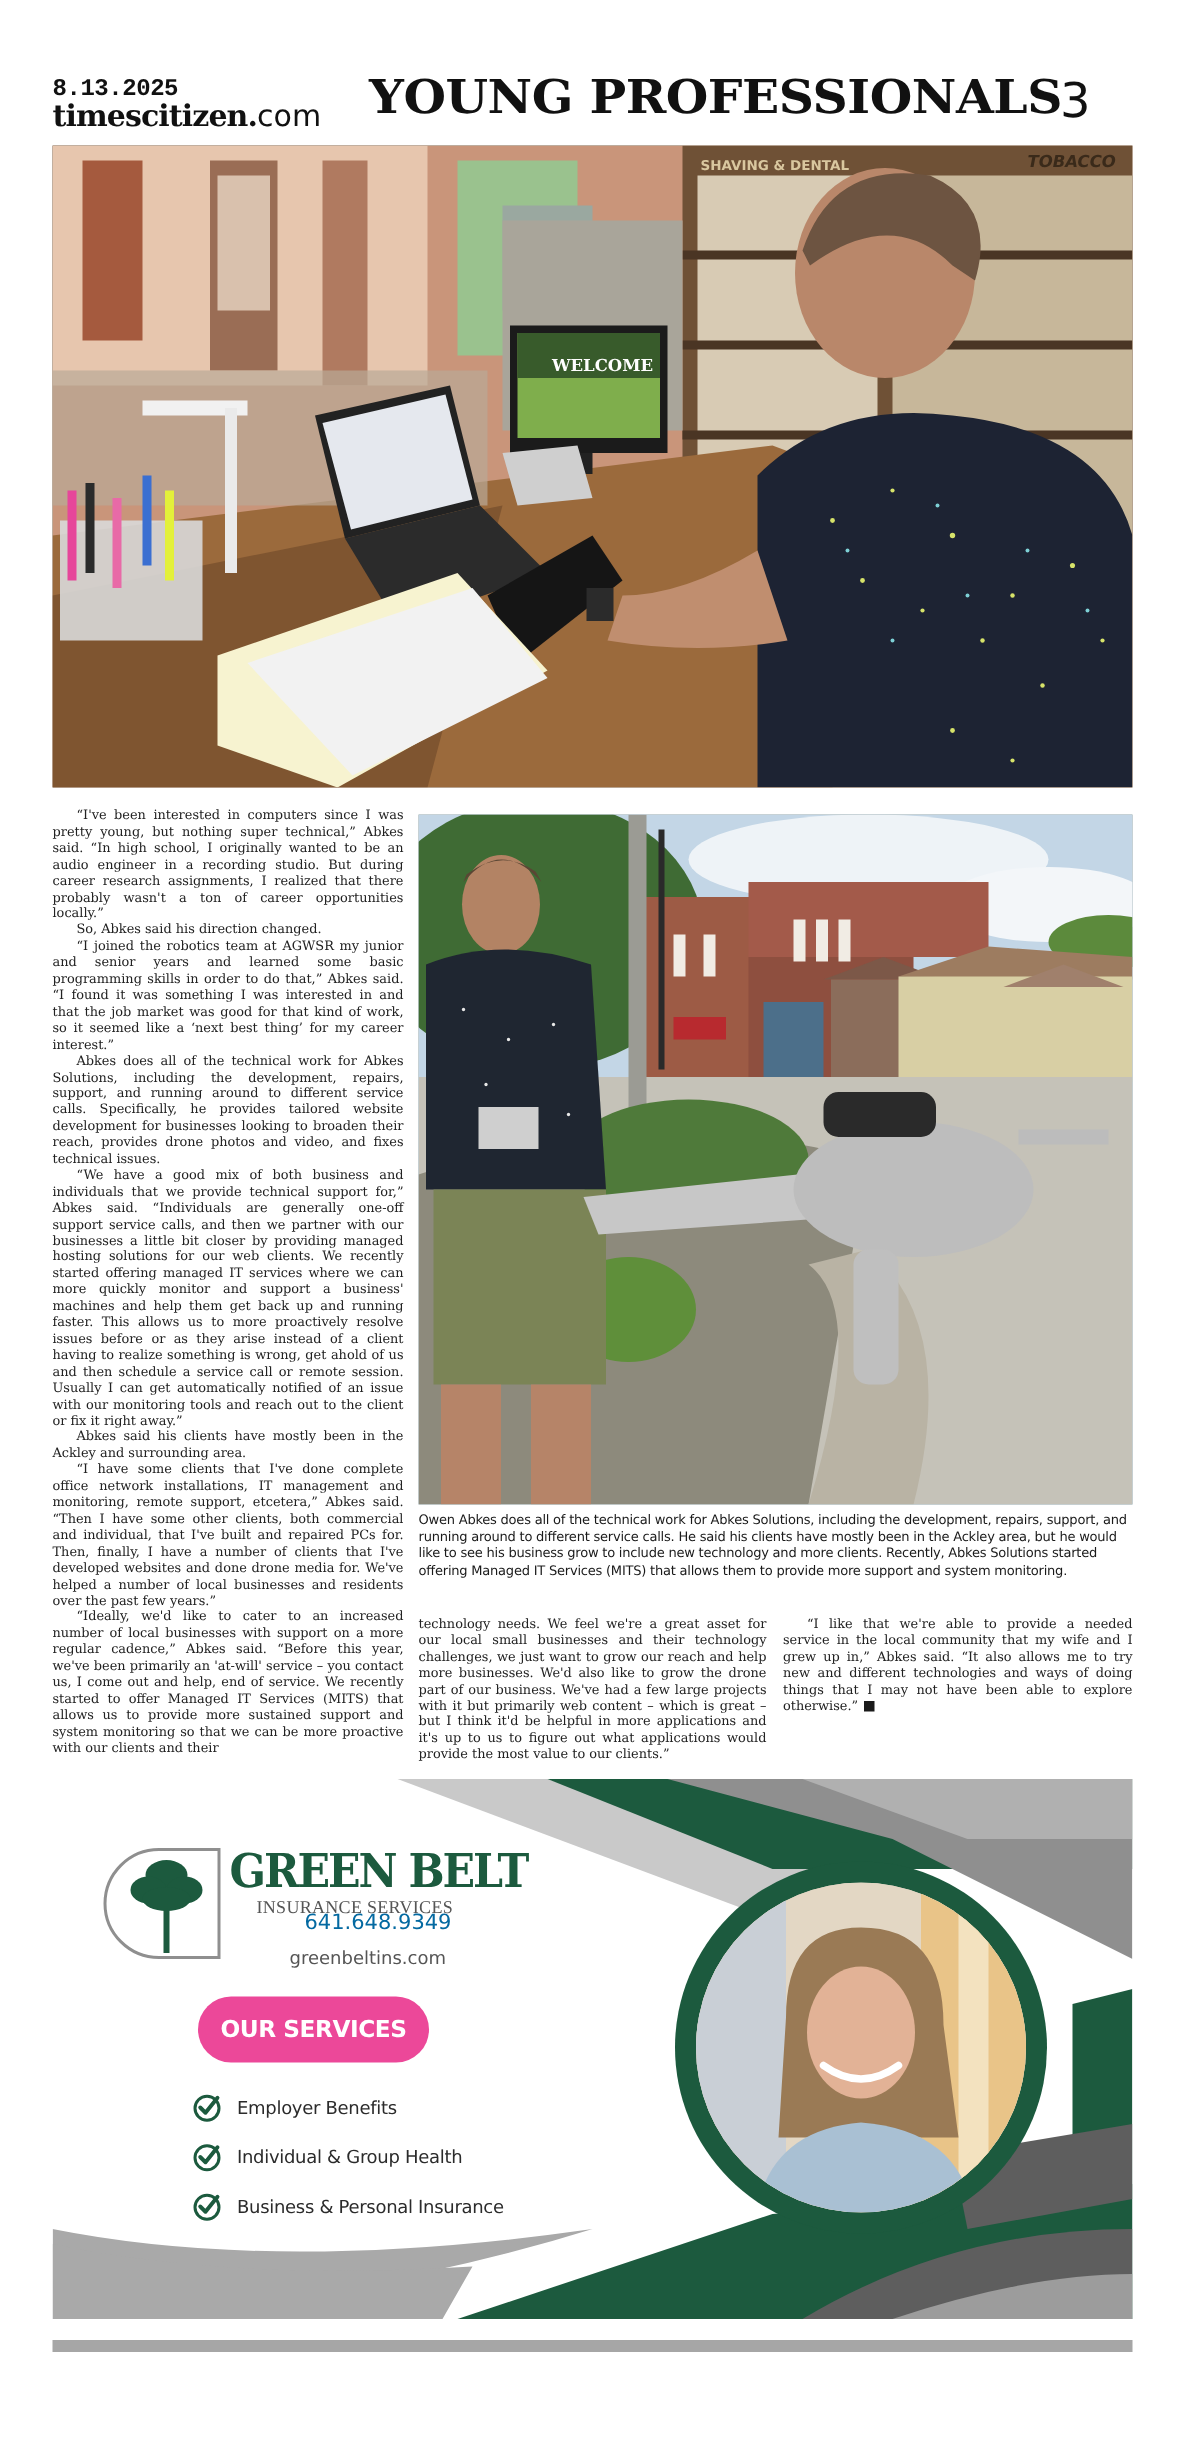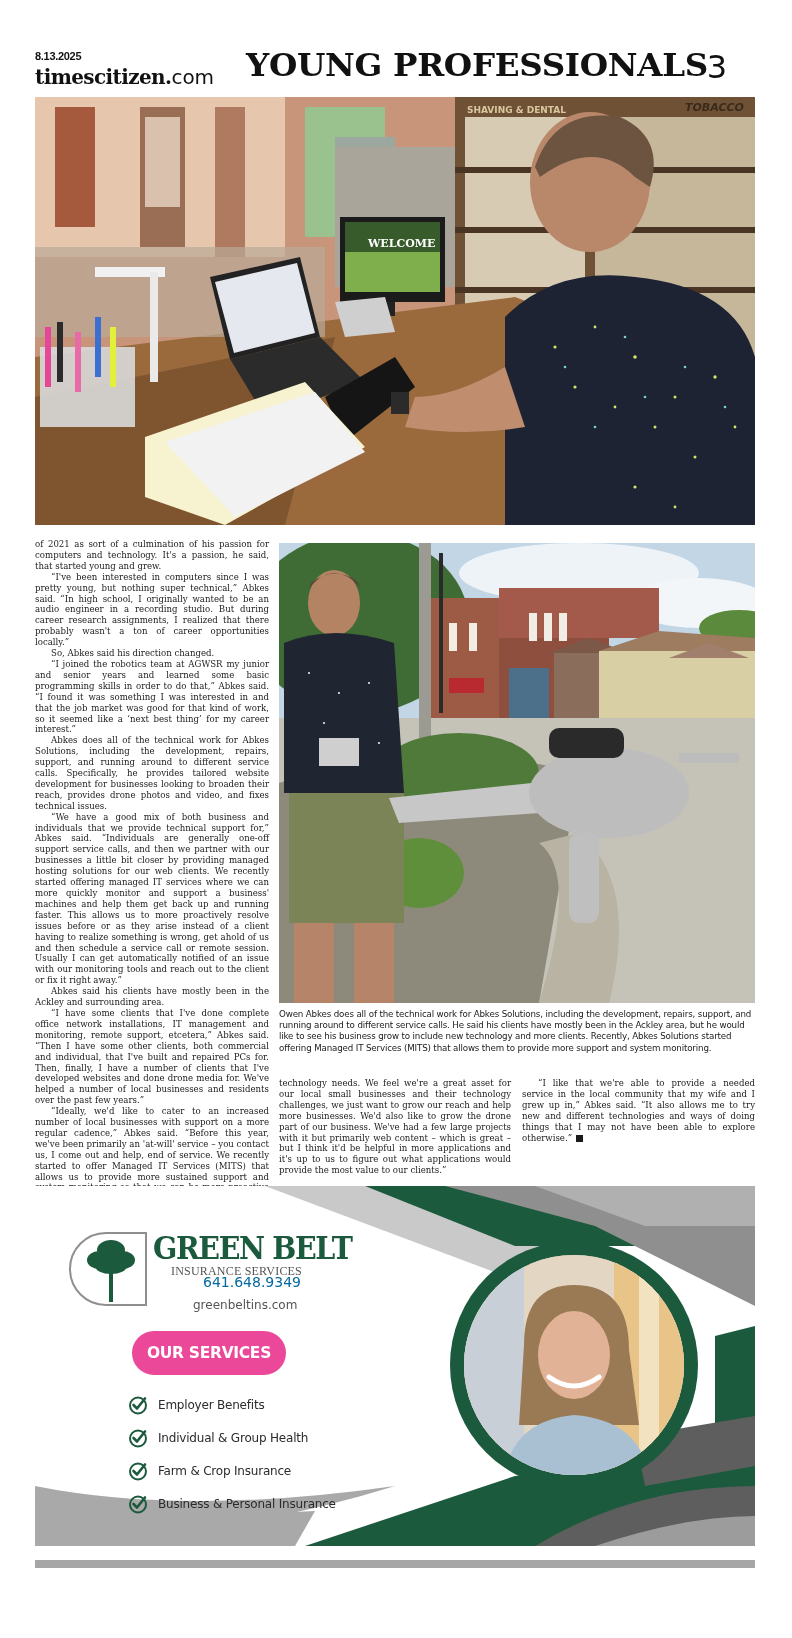--- a/index.html
+++ b/index.html
@@ -1,21 +1,21 @@
 <!DOCTYPE html>
 <html><head>
 <meta charset="utf-8">
 <style>
   * { box-sizing: border-box; margin: 0; padding: 0; }
   html, body { width: 792px; height: 1638px; background: #ffffff; overflow: hidden; }
   body { position: relative; font-family: "DejaVu Serif", serif; color: #1a1a1a; }
 
   
   .masthead { position: absolute; left: 35px; top: 46px; width: 720px; height: 44px; }
-  .mh-date { position: absolute; left: 0; top: 4px; font-family: Liberation Sans, sans-serif; font-weight: bold; font-size: 11px; letter-spacing: -0.3px; color: #111; }
+  .mh-date { position: absolute; left: 0; top: 4px; font-family: Liberation Mono, monospace; font-weight: bold; font-size: 16px; letter-spacing: -0.3px; color: #111; }
   .mh-site { position: absolute; left: 0; top: 19px; font-size: 20px; color: #111; white-space: nowrap; }
   .mh-site .b { font-family: "DejaVu Serif", serif; font-weight: bold; letter-spacing: -0.6px; }
   .mh-site .l { font-family: "DejaVu Sans", sans-serif; font-weight: normal; font-size: 20px; }
   .mh-title { position: absolute; left: 211px; top: 1px; font-family: "DejaVu Serif", serif; font-weight: bold; font-size: 31px; letter-spacing: -0.3px; color: #111; transform: scaleX(1.05); transform-origin: left; white-space: nowrap; }
   .mh-page { position: absolute; right: 28px; top: 2px; font-family: "DejaVu Sans", sans-serif; font-size: 32px; color: #111; }
 
   
   .photo { position: absolute; overflow: hidden; }
   .photo-top { left: 35px; top: 97px; width: 720px; height: 428px; background: #7a6149; }
   .photo-drone { left: 279px; top: 543px; width: 476px; height: 460px; background: #8da3a8; }
@@ -140,21 +140,20 @@
         <circle cx="590" cy="240" r="1.3"></circle>
         <circle cx="650" cy="270" r="1.3"></circle>
       <circle cx="610" cy="300" r="1.3"></circle>
         <circle cx="690" cy="310" r="1.3"></circle>
         <circle cx="560" cy="330" r="1.3"></circle>
     </g>
   </svg>
 </div>
 
 <div class="col col-1">
-  <p>of 2021 as sort of a culmination of his passion for computers and technology. It's a passion, he said, that started young and grew.</p>
   <p class="ind">“I've been interested in computers since I was pretty young, but nothing super technical,” Abkes said. “In high school, I originally wanted to be an audio engineer in a recording studio. But during career research assignments, I realized that there probably wasn't a ton of career opportunities locally.”</p>
   <p class="ind">So, Abkes said his direction changed.</p>
   <p class="ind">“I joined the robotics team at AGWSR my junior and senior years and learned some basic programming skills in order to do that,” Abkes said. “I found it was something I was interested in and that the job market was good for that kind of work, so it seemed like a ‘next best thing’ for my career interest.”</p>
   <p class="ind">Abkes does all of the technical work for Abkes Solutions, including the development, repairs, support, and running around to different service calls. Specifically, he provides tailored website development for businesses looking to broaden their reach, provides drone photos and video, and fixes technical issues.</p>
   <p class="ind">“We have a good mix of both business and individuals that we provide technical support for,” Abkes said. “Individuals are generally one-off support service calls, and then we partner with our businesses a little bit closer by providing managed hosting solutions for our web clients. We recently started offering managed IT services where we can more quickly monitor and support a business' machines and help them get back up and running faster. This allows us to more proactively resolve issues before or as they arise instead of a client having to realize something is wrong, get ahold of us and then schedule a service call or remote session. Usually I can get automatically notified of an issue with our monitoring tools and reach out to the client or fix it right away.”</p>
   <p class="ind">Abkes said his clients have mostly been in the Ackley and surrounding area.</p>
   <p class="ind">“I have some clients that I've done complete office network installations, IT management and monitoring, remote support, etcetera,” Abkes said. “Then I have some other clients, both commercial and individual, that I've built and repaired PCs for. Then, finally, I have a number of clients that I've developed websites and done drone media for. We've helped a number of local businesses and residents over the past few years.”</p>
   <p class="ind">“Ideally, we'd like to cater to an increased number of local businesses with support on a more regular cadence,” Abkes said. “Before this year, we've been primarily an 'at-will' service – you contact us, I come out and help, end of service. We recently started to offer Managed IT Services (MITS) that allows us to provide more sustained support and system monitoring so that we can be more proactive with our clients and their</p>
 </div>
 
@@ -275,27 +274,20 @@
           <circle cx="10" cy="10.5" r="8" fill="none" stroke="#1c5a3e" stroke-width="2"></circle>
           <path d="M5.5,10 L9,13.5 L17,3.5" fill="none" stroke="#1c5a3e" stroke-width="2.6" stroke-linecap="round" stroke-linejoin="round"></path>
         </svg>
       <span class="svc-label">Individual &amp; Group Health</span>
     </div>
     <div class="svc-item">
       <svg class="svc-check" viewBox="0 0 20 20">
           <circle cx="10" cy="10.5" r="8" fill="none" stroke="#1c5a3e" stroke-width="2"></circle>
           <path d="M5.5,10 L9,13.5 L17,3.5" fill="none" stroke="#1c5a3e" stroke-width="2.6" stroke-linecap="round" stroke-linejoin="round"></path>
         </svg>
-      <span class="svc-label">Farm &amp; Crop Insurance</span>
-    </div>
-    <div class="svc-item">
-      <svg class="svc-check" viewBox="0 0 20 20">
-          <circle cx="10" cy="10.5" r="8" fill="none" stroke="#1c5a3e" stroke-width="2"></circle>
-          <path d="M5.5,10 L9,13.5 L17,3.5" fill="none" stroke="#1c5a3e" stroke-width="2.6" stroke-linecap="round" stroke-linejoin="round"></path>
-        </svg>
       <span class="svc-label">Business &amp; Personal Insurance</span>
     </div>
   </div>
 
   <div class="portrait">
     <div class="portrait-inner">
       <svg width="220" height="220" viewBox="0 0 220 220">
         <rect x="0" y="0" width="220" height="220" fill="#e3d7c4"></rect>
         <rect x="0" y="0" width="60" height="220" fill="#c9cfd6"></rect>
         <rect x="150" y="0" width="70" height="220" fill="#e9c488"></rect>

